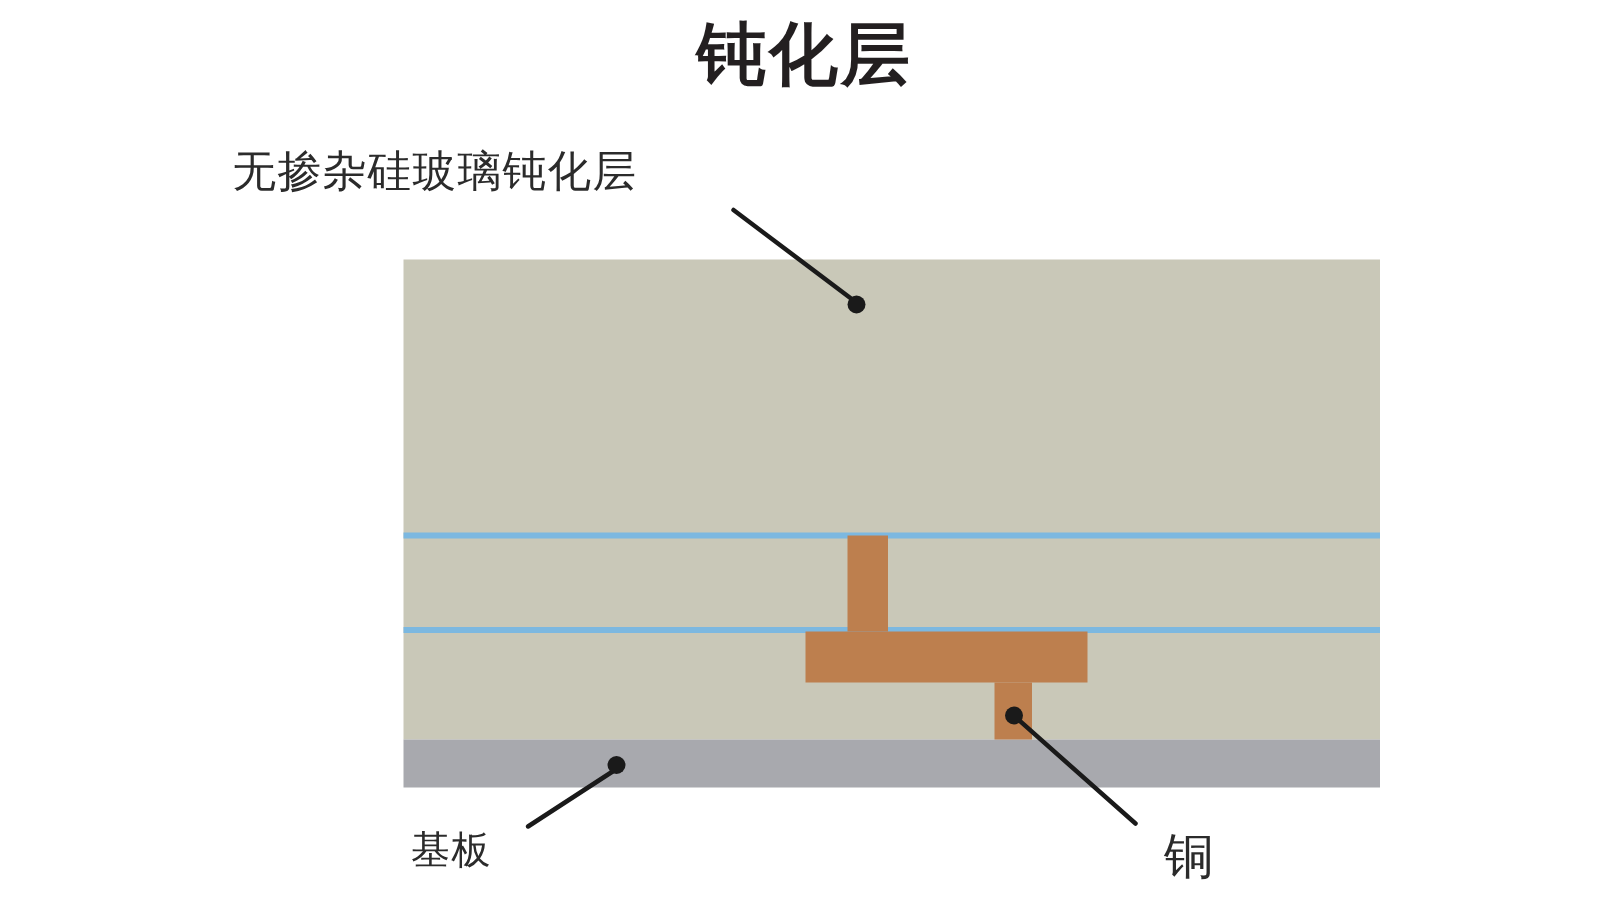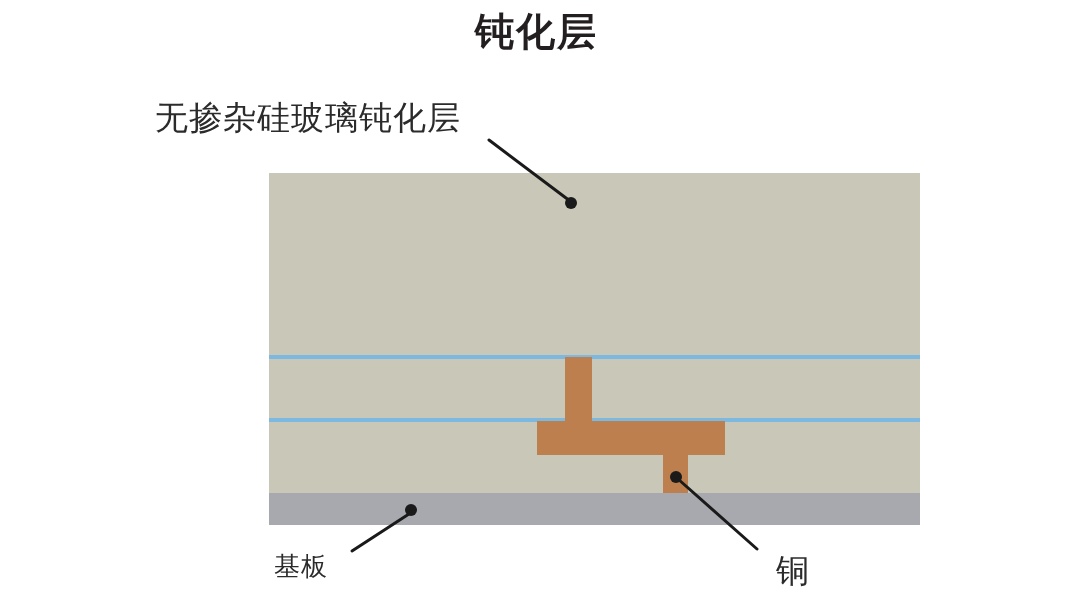--- a/index.html
+++ b/index.html
@@ -23,32 +23,32 @@
     background: #ffffff;
   }
 
   
   .page-title {
     position: absolute;
     left: 0;
     top: 8px;
     width: 1073px;
     text-align: center;
-    font-size: 39px;
+    font-size: 46px;
     font-weight: bold;
     color: #231f20;
     letter-spacing: 2px;
     line-height: 1.25;
     white-space: nowrap;
   }
 
   
   .callout-label {
     position: absolute;
-    font-size: 33px;
+    font-size: 29px;
     color: #2b2b2b;
     white-space: nowrap;
     letter-spacing: 1px;
     line-height: 1.2;
   }
   .callout-usg {
     left: 155px;
     top: 98px;
   }
   .callout-substrate {

